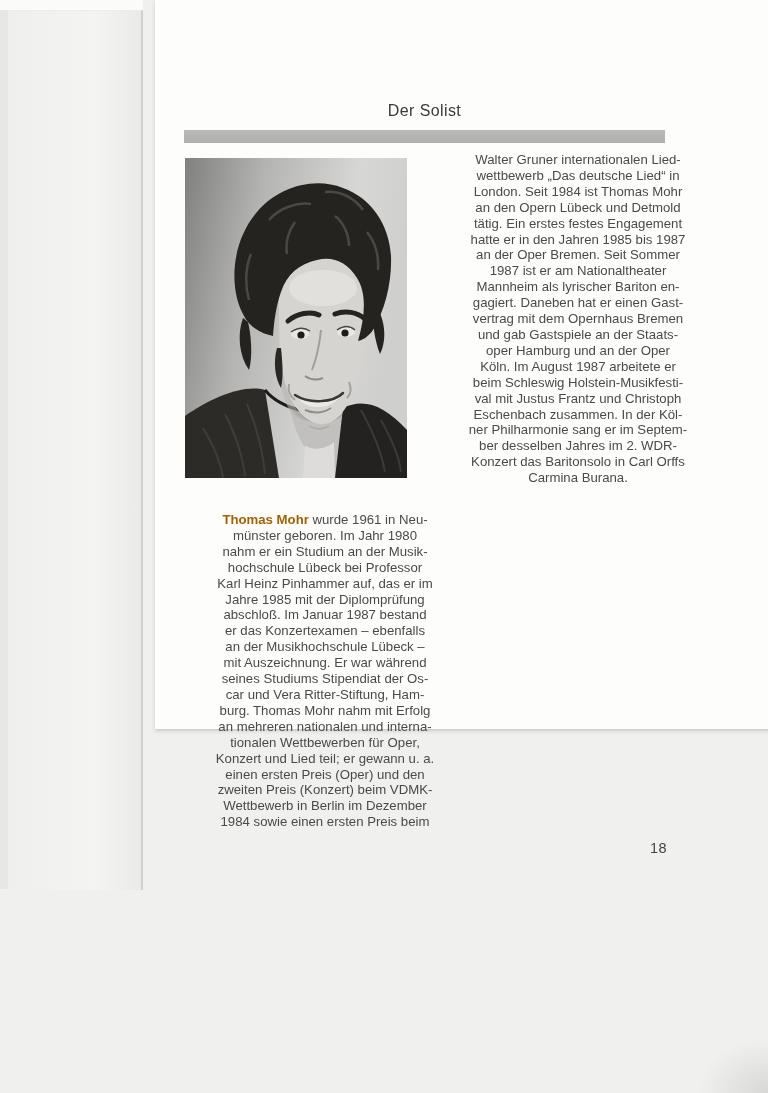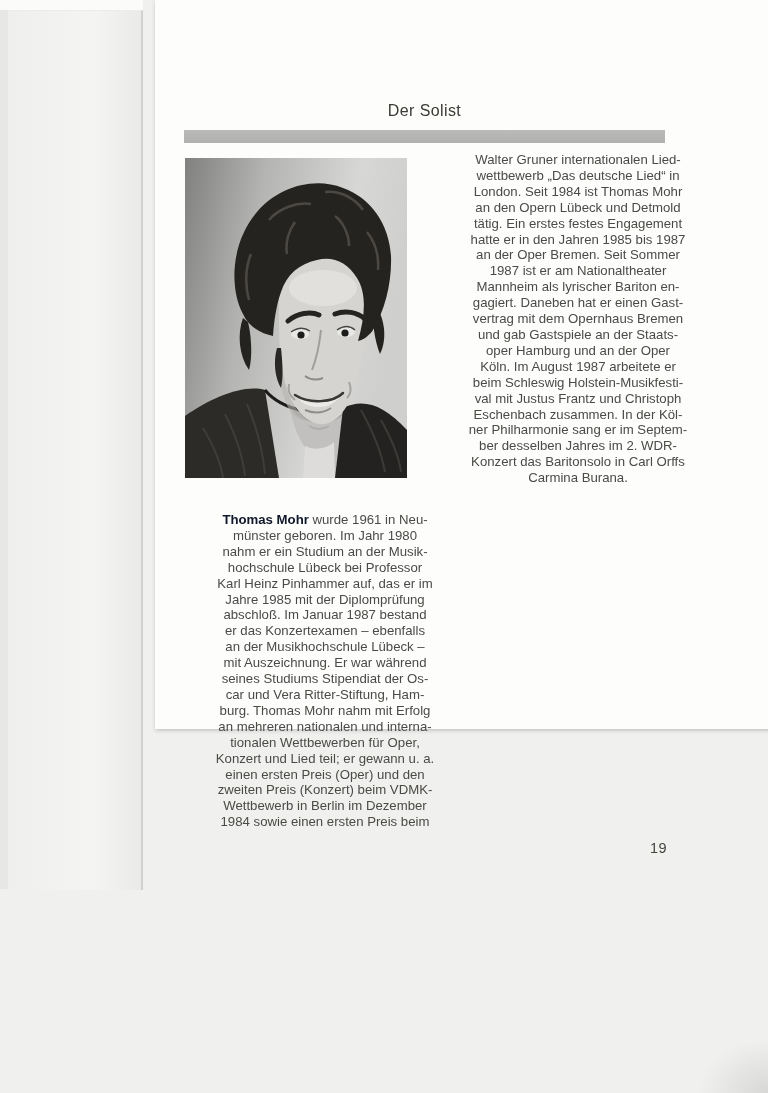--- a/index.html
+++ b/index.html
@@ -49,21 +49,21 @@
   .col{
     position:absolute;
     font-size:13.2px;line-height:15.9px;
     color:#4b4a46;
     white-space:pre-line;
     letter-spacing:0px;
     text-align:center;
   }
   .right-col{left:287px;top:152px;width:272px;}
   .left-col{left:34px;top:512px;width:272px;}
-  .left-col strong{color:#0f172a;font-weight:bold;}
+  .left-col strong{color:#a16207;font-weight:bold;}
 
   .page-number{
     position:absolute;left:495px;top:840px;
     font-size:14.5px;color:#45443f;letter-spacing:.5px;
   }
 </style>
 </head>
 <body>
 
 <div class="canvas">
@@ -164,18 +164,18 @@
 car und Vera Ritter-Stiftung, Ham-
 burg. Thomas Mohr nahm mit Erfolg
 an mehreren nationalen und interna-
 tionalen Wettbewerben für Oper,
 Konzert und Lied teil; er gewann u. a.
 einen ersten Preis (Oper) und den
 zweiten Preis (Konzert) beim VDMK-
 Wettbewerb in Berlin im Dezember
 1984 sowie einen ersten Preis beim</span></div>
 
-    <div class="page-number">19</div>
+    <div class="page-number">18</div>
 
   </div>
 
   <div class="corner-shadow"></div>
 </div>
 
 </body></html>

